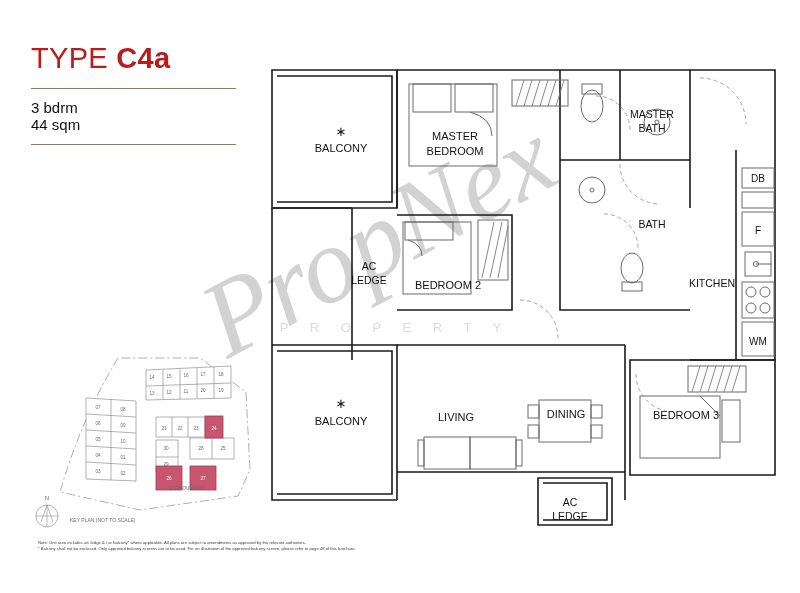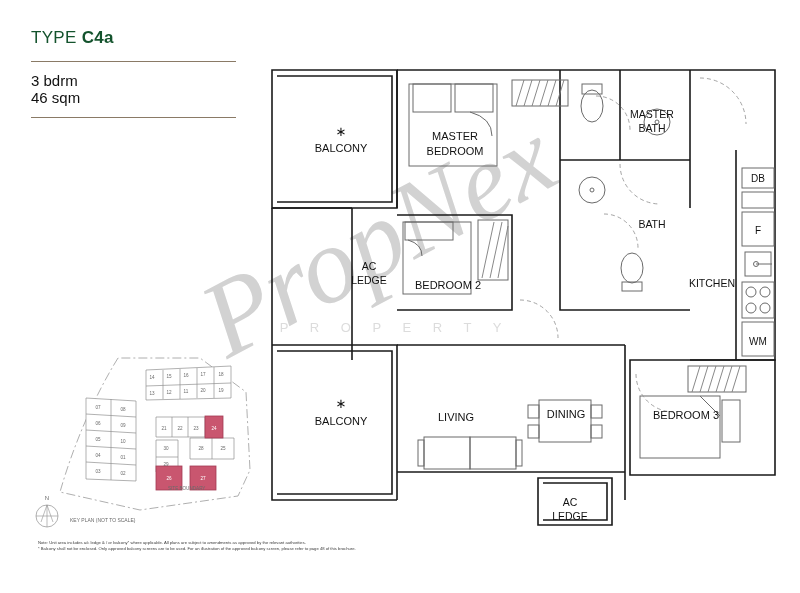--- a/index.html
+++ b/index.html
@@ -1,21 +1,21 @@
 <!DOCTYPE html>
 <html><head>
 <meta charset="utf-8">
 <style>
   html,body{margin:0;padding:0;background:#ffffff;}
   body{width:800px;height:593px;position:relative;overflow:hidden;
        font-family:"Liberation Sans",sans-serif;color:#1a1a1a;}
 
   
   #header{position:absolute;left:31px;top:28px;width:205px;}
-  #type-line{font-size:17px;letter-spacing:.3px;color:#14532d;white-space:nowrap;}
+  #type-line{font-size:29px;letter-spacing:.3px;color:#b91c1c;white-space:nowrap;margin-top:14px;}
   #type-line .type-word{font-weight:400;}
   #type-line .type-code{font-weight:700;}
   .rule{height:1px;background:#8a7a66;margin:0;}
   #rule1{margin-top:13px;width:205px;}
   #rule2{margin-top:11px;width:205px;}
   #specs{padding-top:10px;font-size:15px;line-height:17px;color:#111;}
   #unit-no{padding-top:9px;font-size:13.5px;color:#111;}
 
   
   #footer{position:absolute;left:38px;top:540px;width:700px;
@@ -34,21 +34,21 @@
 <body>
 
 <div id="header">
   <div id="type-line">
     <span class="type-word">TYPE</span>
     <span class="type-code">C4a</span>
   </div>
   <div class="rule" id="rule1"></div>
   <div id="specs">
     <div>3 bdrm</div>
-    <div>46 sqm</div>
+    <div>44 sqm</div>
   </div>
   <div class="rule" id="rule2"></div>
 </div>
 
 <svg id="watermark" viewBox="0 0 800 593">
   <text id="wm-brand" x="395" y="270" text-anchor="middle" transform="rotate(-28 395 270)" font-family="Liberation Serif, serif" font-size="108" font-style="italic" fill="#d2d2d2">PropNex</text>
   <text id="wm-tag" x="395" y="332" text-anchor="middle" font-family="Liberation Sans, sans-serif" font-size="13" letter-spacing="9" fill="#dcdcdc">P R O P E R T Y</text>
 </svg>
 
 <svg id="plan" viewBox="0 0 800 593">

